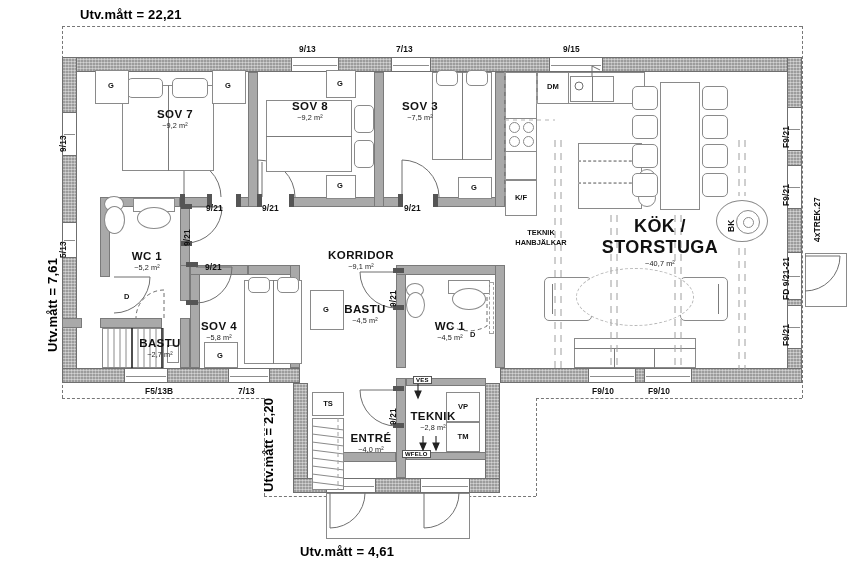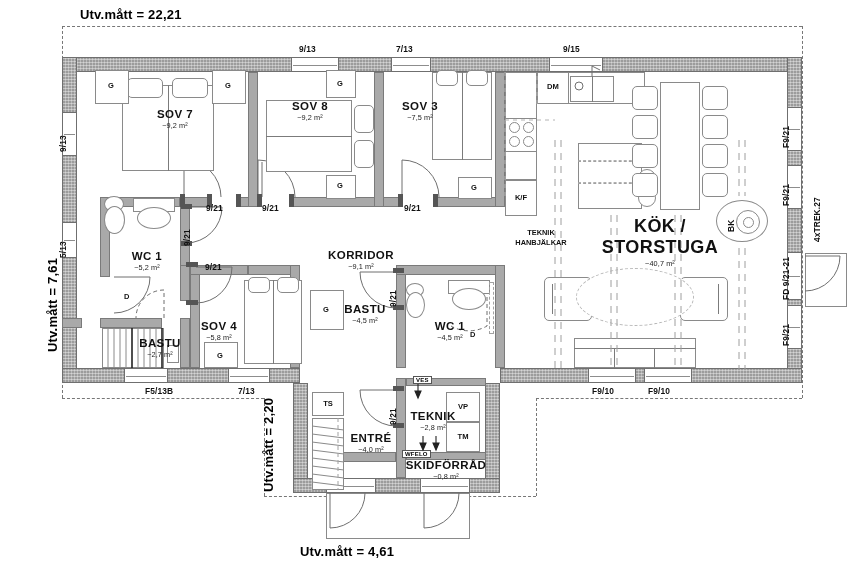--- a/index.html
+++ b/index.html
@@ -422,24 +422,20 @@
     <div class="ar">~4,5 m²</div>
   </div>
   <div class="room" style="left:340px;top:432px;width:62px;">
     <div class="nm">ENTRÉ</div>
     <div class="ar">~4,0 m²</div>
   </div>
   <div class="room" style="left:403px;top:410px;width:60px;">
     <div class="nm">TEKNIK</div>
     <div class="ar">~2,8 m²</div>
   </div>
-  <div class="room" style="left:398px;top:459px;width:96px;">
-    <div class="nm">SKIDFÖRRÅD</div>
-    <div class="ar">~0,8 m²</div>
-  </div>
   <div class="room big" style="left:590px;top:216px;width:140px;">
     <div class="nm">KÖK / STORSTUGA</div>
     <div class="ar">~40,7 m²</div>
   </div>
 
   <div class="note" style="left:500px;top:228px;width:82px;white-space:pre-line;">TEKNIK
 HANBJÄLKAR</div>
 
 </div>
 

